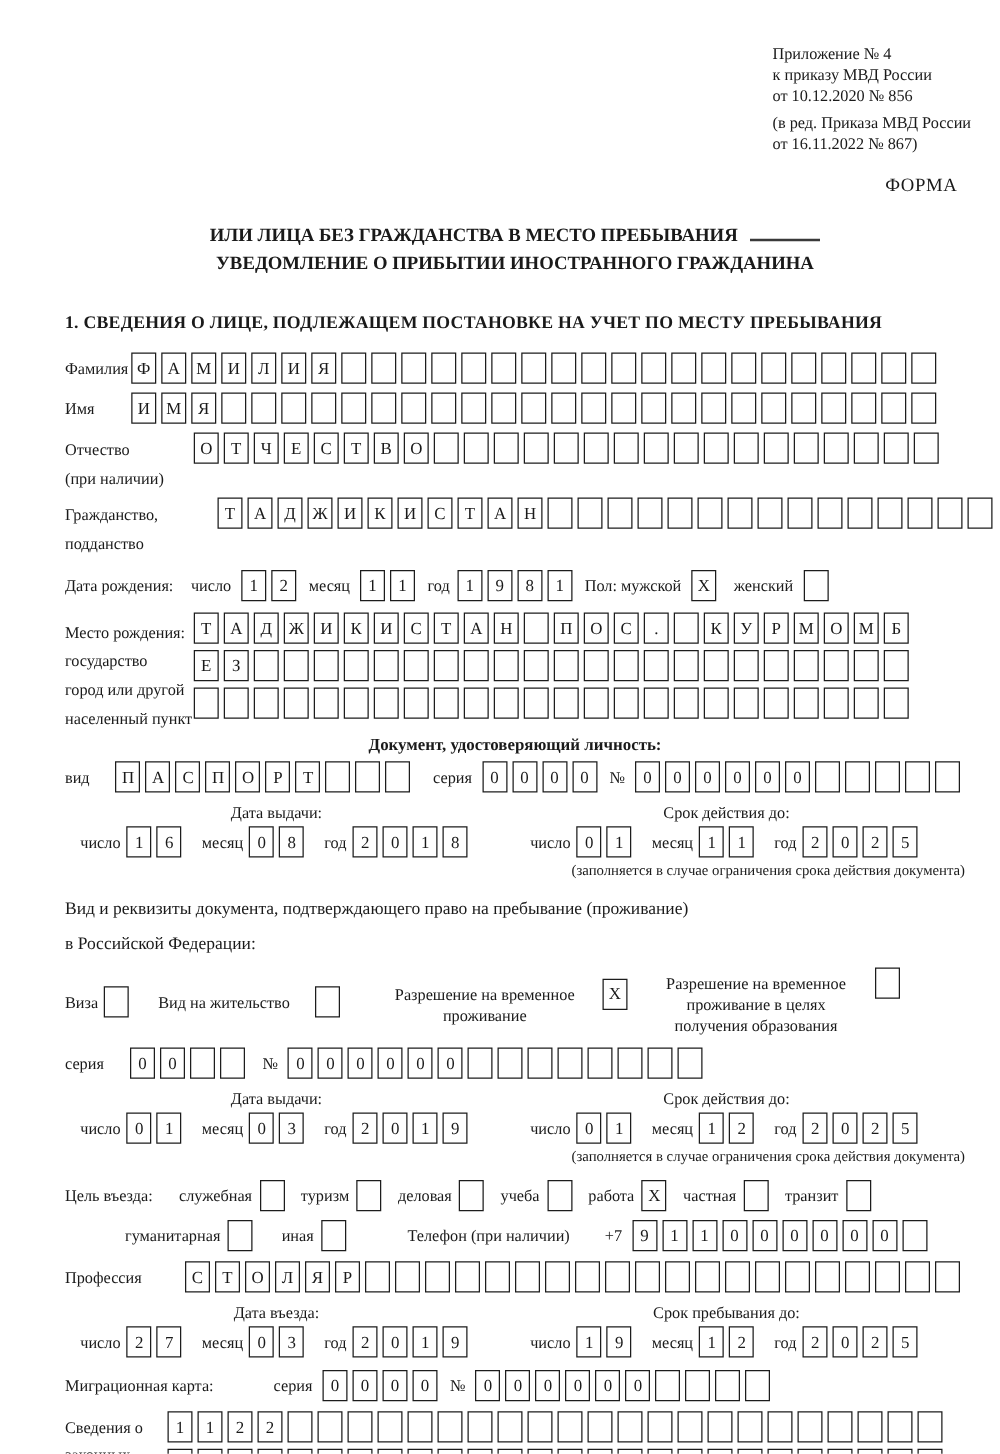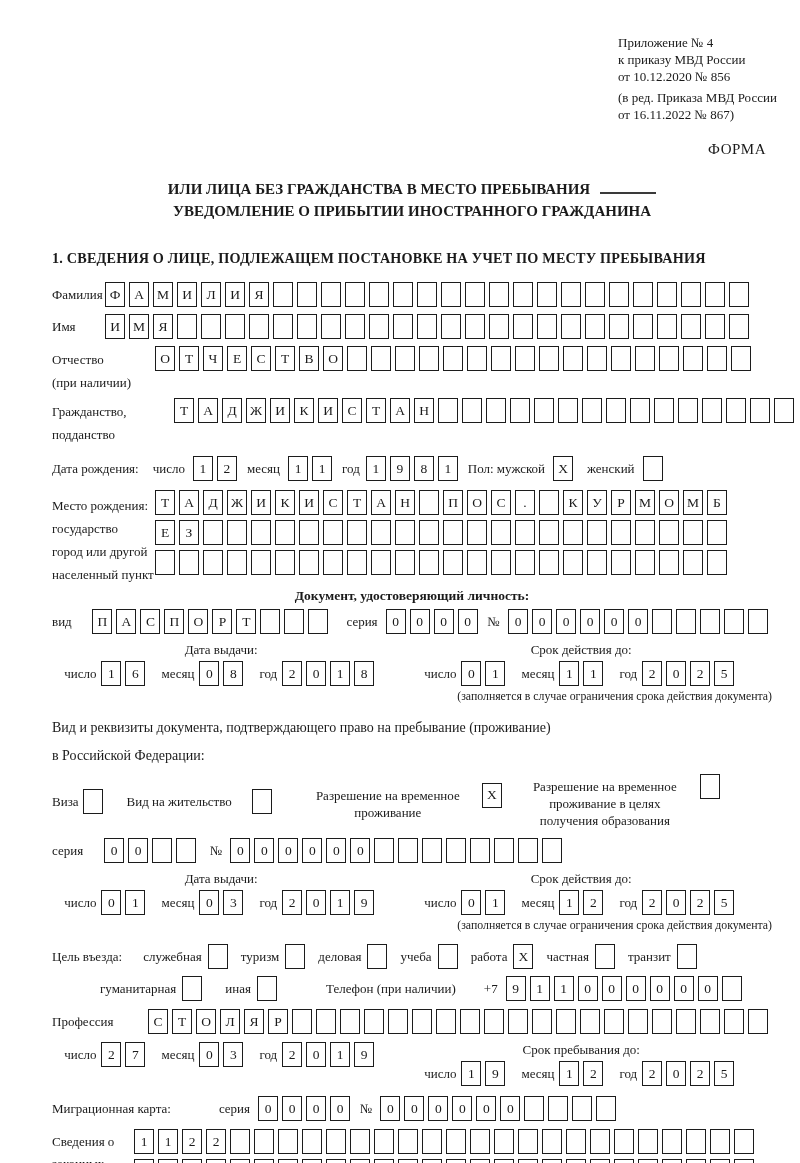--- a/index.html
+++ b/index.html
@@ -645,20 +645,21 @@
         <span class="cell"></span>
         <span class="cell"></span>
         <span class="cell"></span>
         <span class="cell"></span>
         <span class="cell"></span>
       </span>
   </div>
 
   <div class="dates-row">
     <div class="dhalf left">
+      <div class="dhead">Дата въезда:</div>
       <div class="drow">
         <span class="dlbl">число</span>
         <span class="cells">
             <span class="cell">2</span>
             <span class="cell">7</span>
           </span>
         <span class="dlbl">месяц</span>
         <span class="cells">
             <span class="cell">0</span>
             <span class="cell">3</span>

